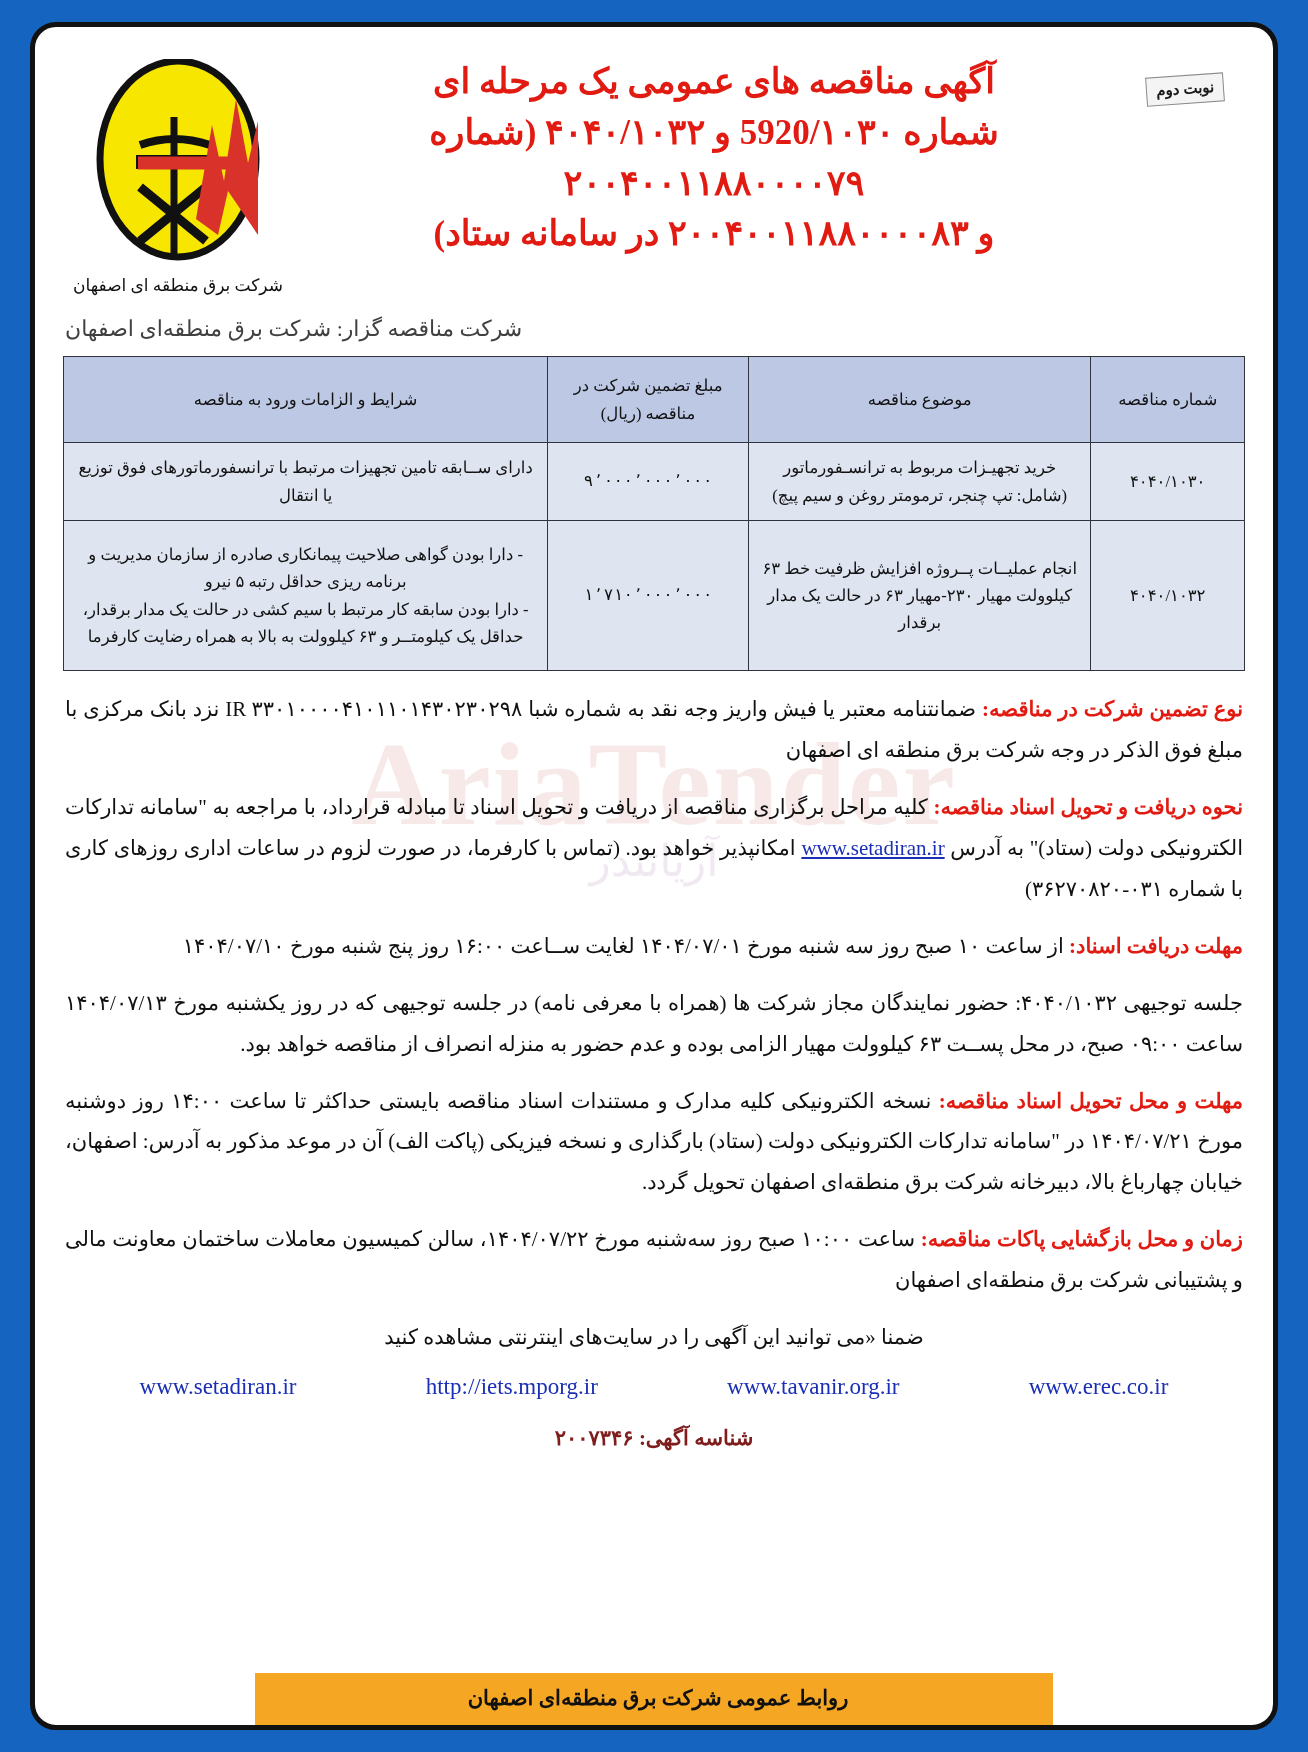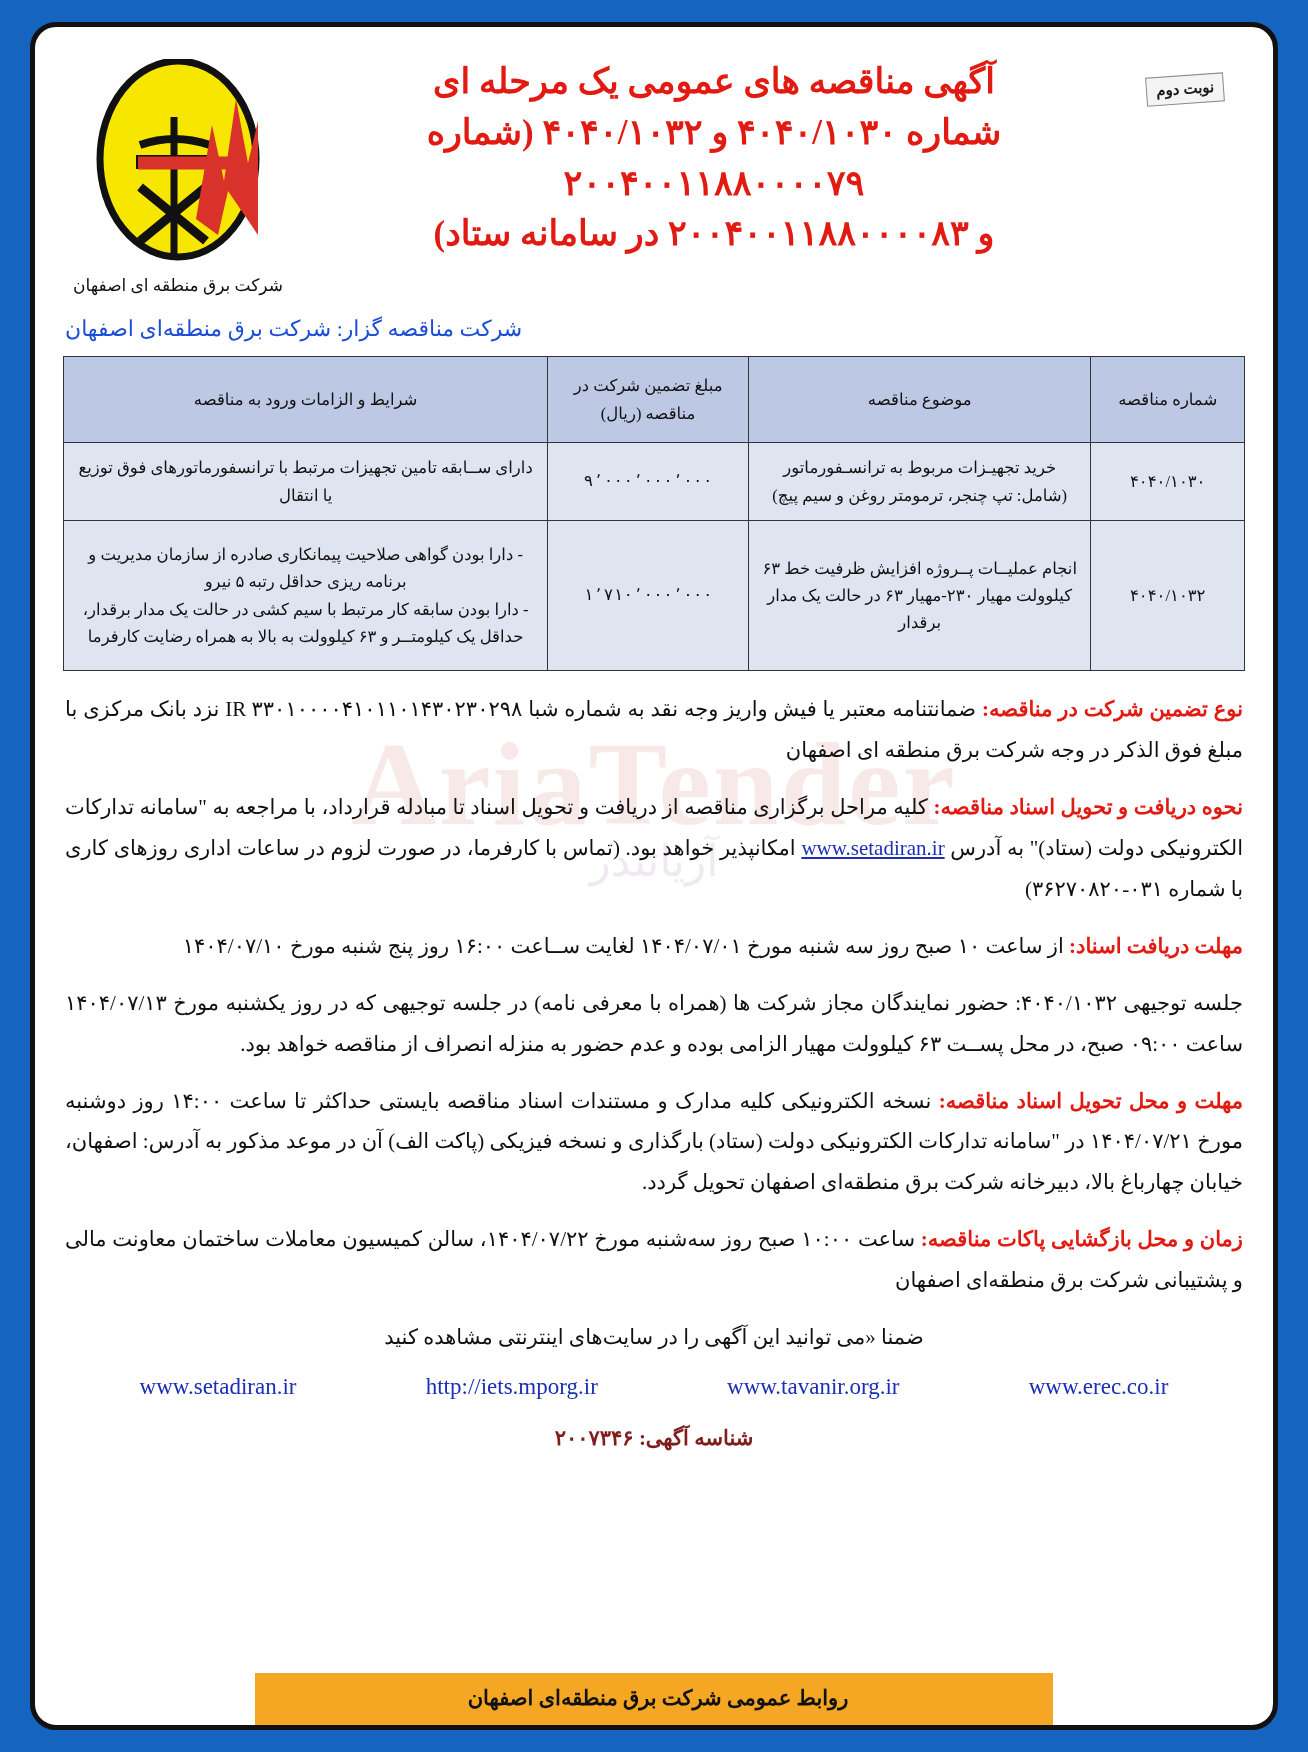--- a/index.html
+++ b/index.html
@@ -76,21 +76,21 @@
     font-size: 17px;
     color: #111;
     margin-top: 2px;
     font-family: "Liberation Serif", serif;
   }
 
   
   .organizer {
     text-align: left;
     font-size: 22px;
-    color: #1d4ed8;
+    color: #404040;
     margin: 20px 2px 14px 2px;
     direction: rtl;
   }
 
   
   table.tender-table {
     width: 100%;
     border-collapse: collapse;
     direction: rtl;
     table-layout: fixed;
@@ -223,21 +223,21 @@
     </div>
 
     <div class="content-layer">
 
       <div class="header">
         <div class="badge-holder">
           <span class="nobat-badge">نوبت دوم</span>
         </div>
         <div class="header-text-block">
           <div class="main-title">آگهی مناقصه های عمومی یک مرحله ای</div>
-          <div class="main-title">شماره ۴۰۴۰/۱۰۳۰ و ۴۰۴۰/۱۰۳۲ (شماره ۲۰۰۴۰۰۱۱۸۸۰۰۰۰۷۹</div>
+          <div class="main-title">شماره 5920/۱۰۳۰ و ۴۰۴۰/۱۰۳۲ (شماره ۲۰۰۴۰۰۱۱۸۸۰۰۰۰۷۹</div>
           <div class="main-title">و ۲۰۰۴۰۰۱۱۸۸۰۰۰۰۸۳ در سامانه ستاد)</div>
         </div>
         <div class="logo-holder">
           <svg width="200" height="210" viewBox="0 0 200 210">
             <ellipse cx="100" cy="100" rx="78" ry="98" fill="#f7e600" stroke="#111111" stroke-width="7"></ellipse>
             <path d="M96 58 L96 200" stroke="#111111" stroke-width="7" fill="none"></path>
             <path d="M58 96 L140 96 L140 110 L58 110 Z" fill="#111111"></path>
             <path d="M62 86 Q96 74 132 86" stroke="#111111" stroke-width="8" fill="none"></path>
             <path d="M62 128 L128 182 M128 128 L62 182" stroke="#111111" stroke-width="9" fill="none"></path>
             <path d="M60 104 L150 104" stroke="#d8322b" stroke-width="13" fill="none"></path>

